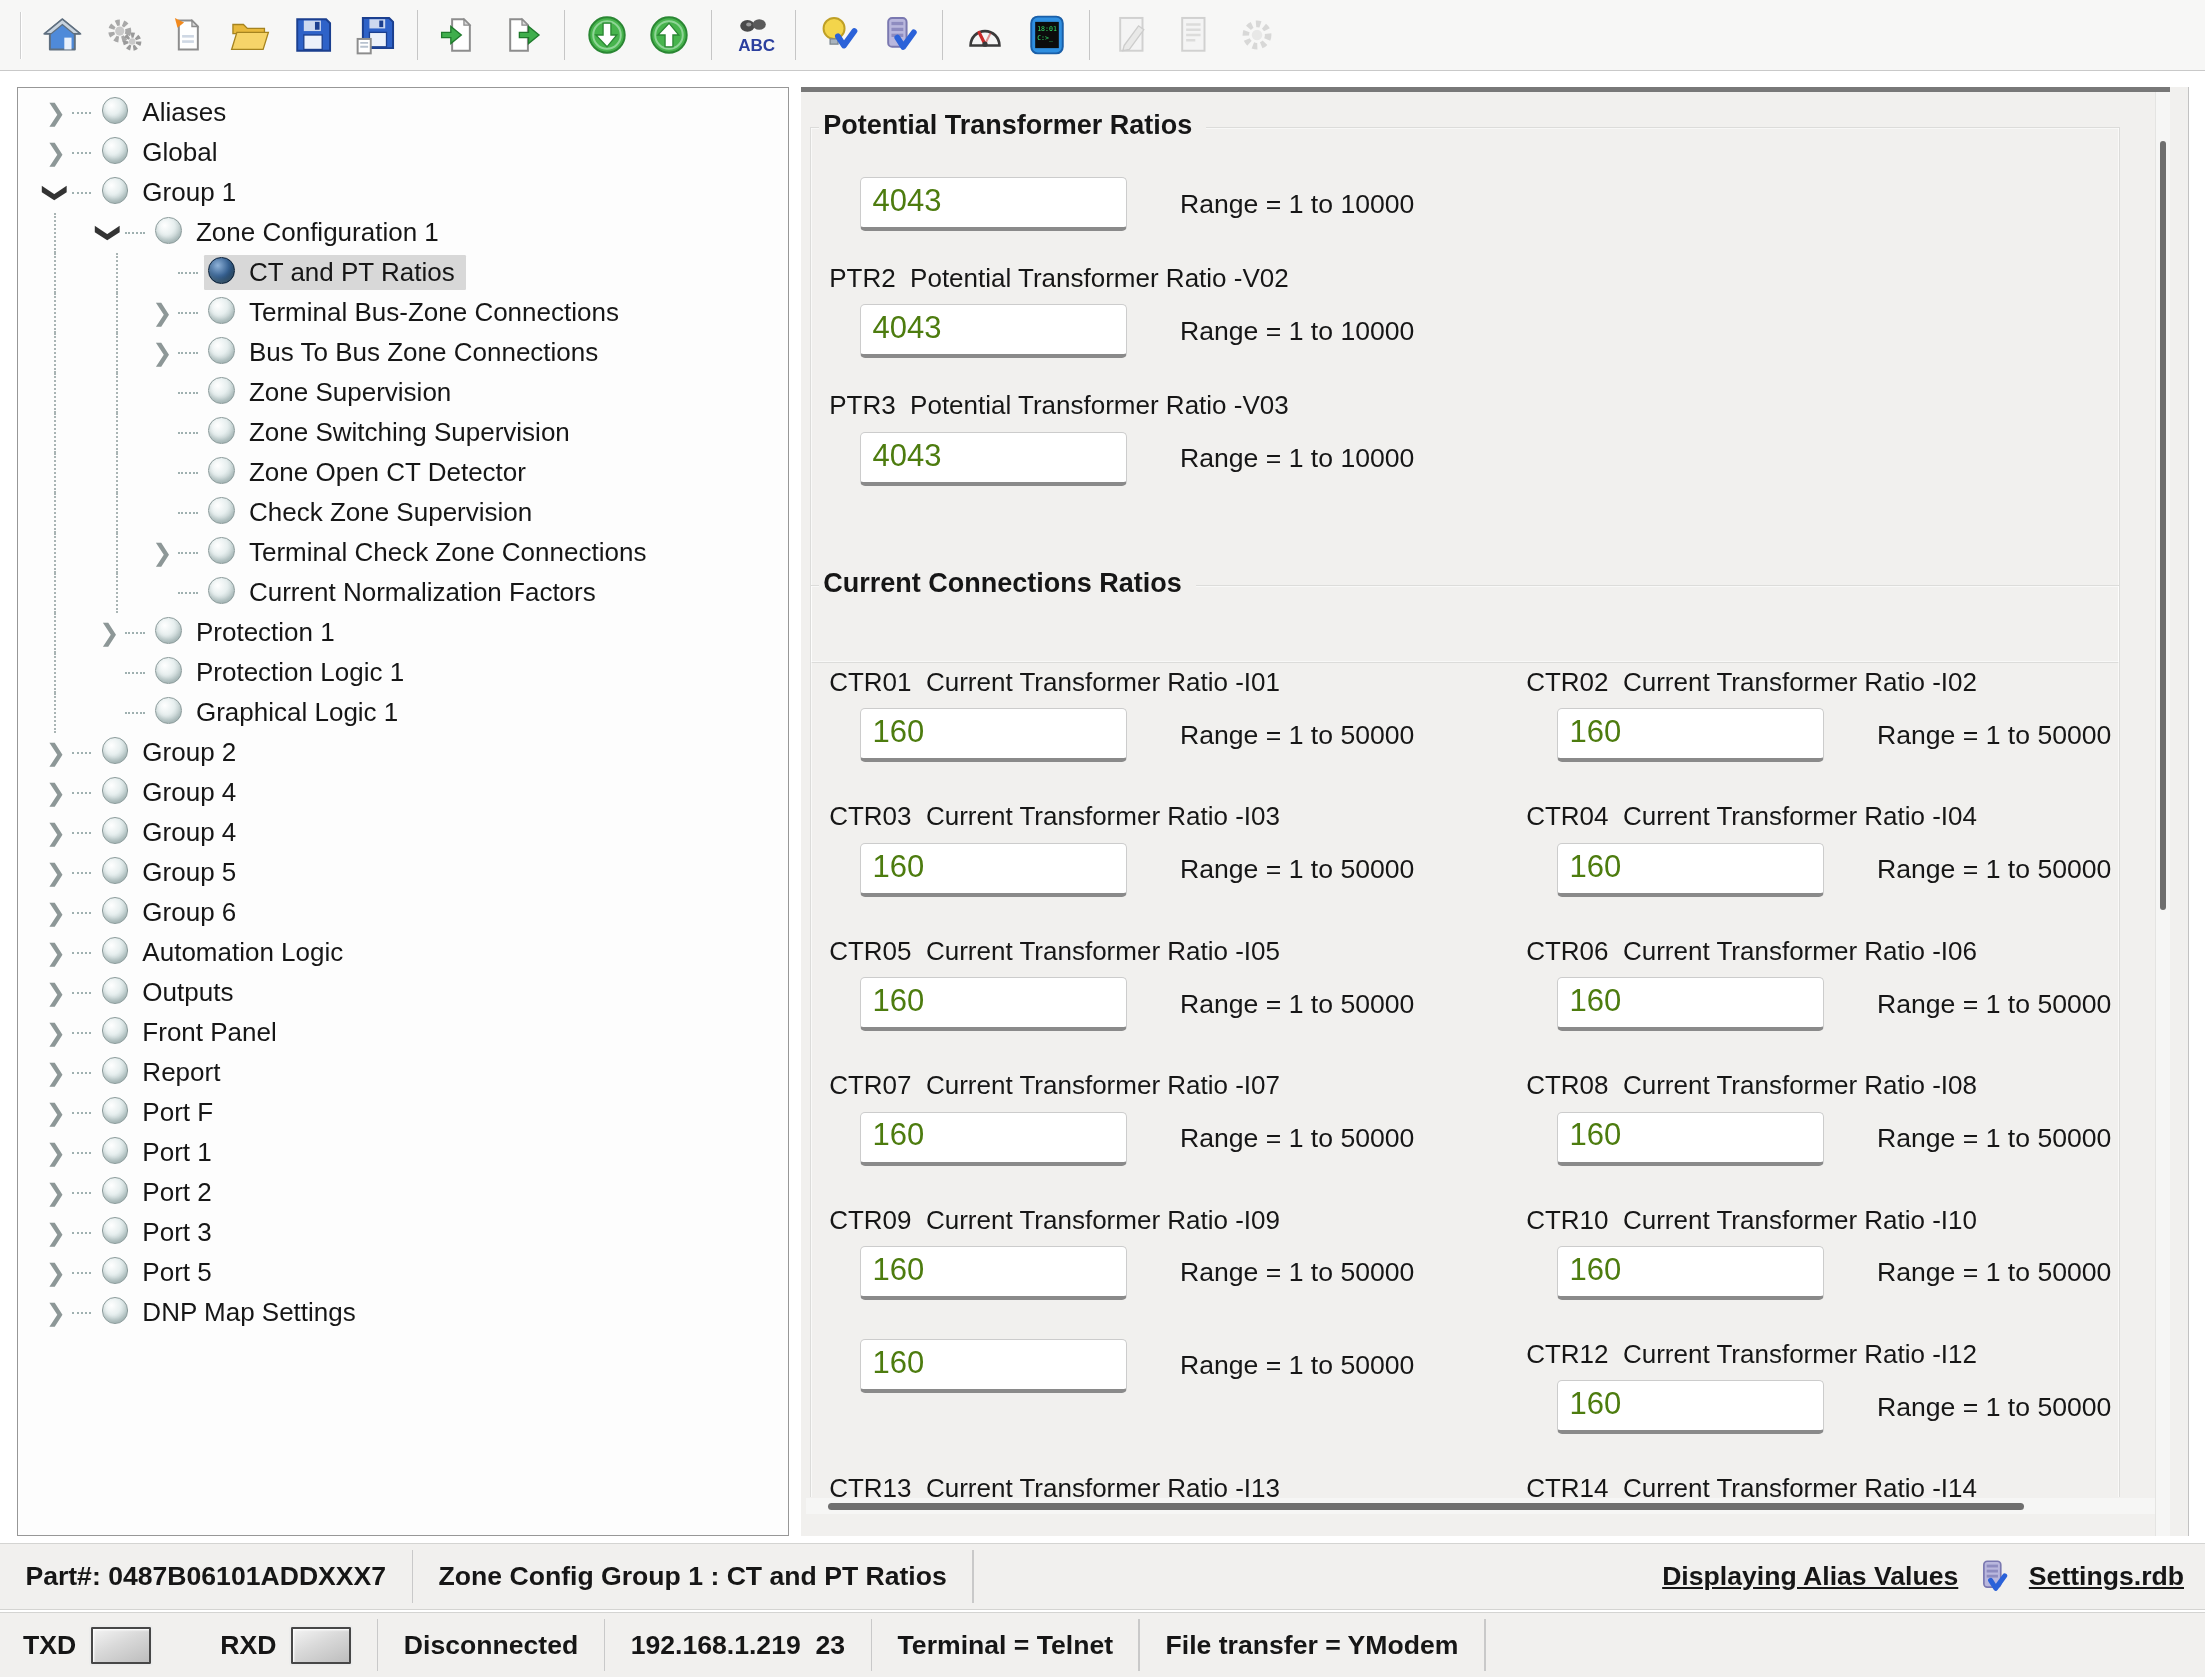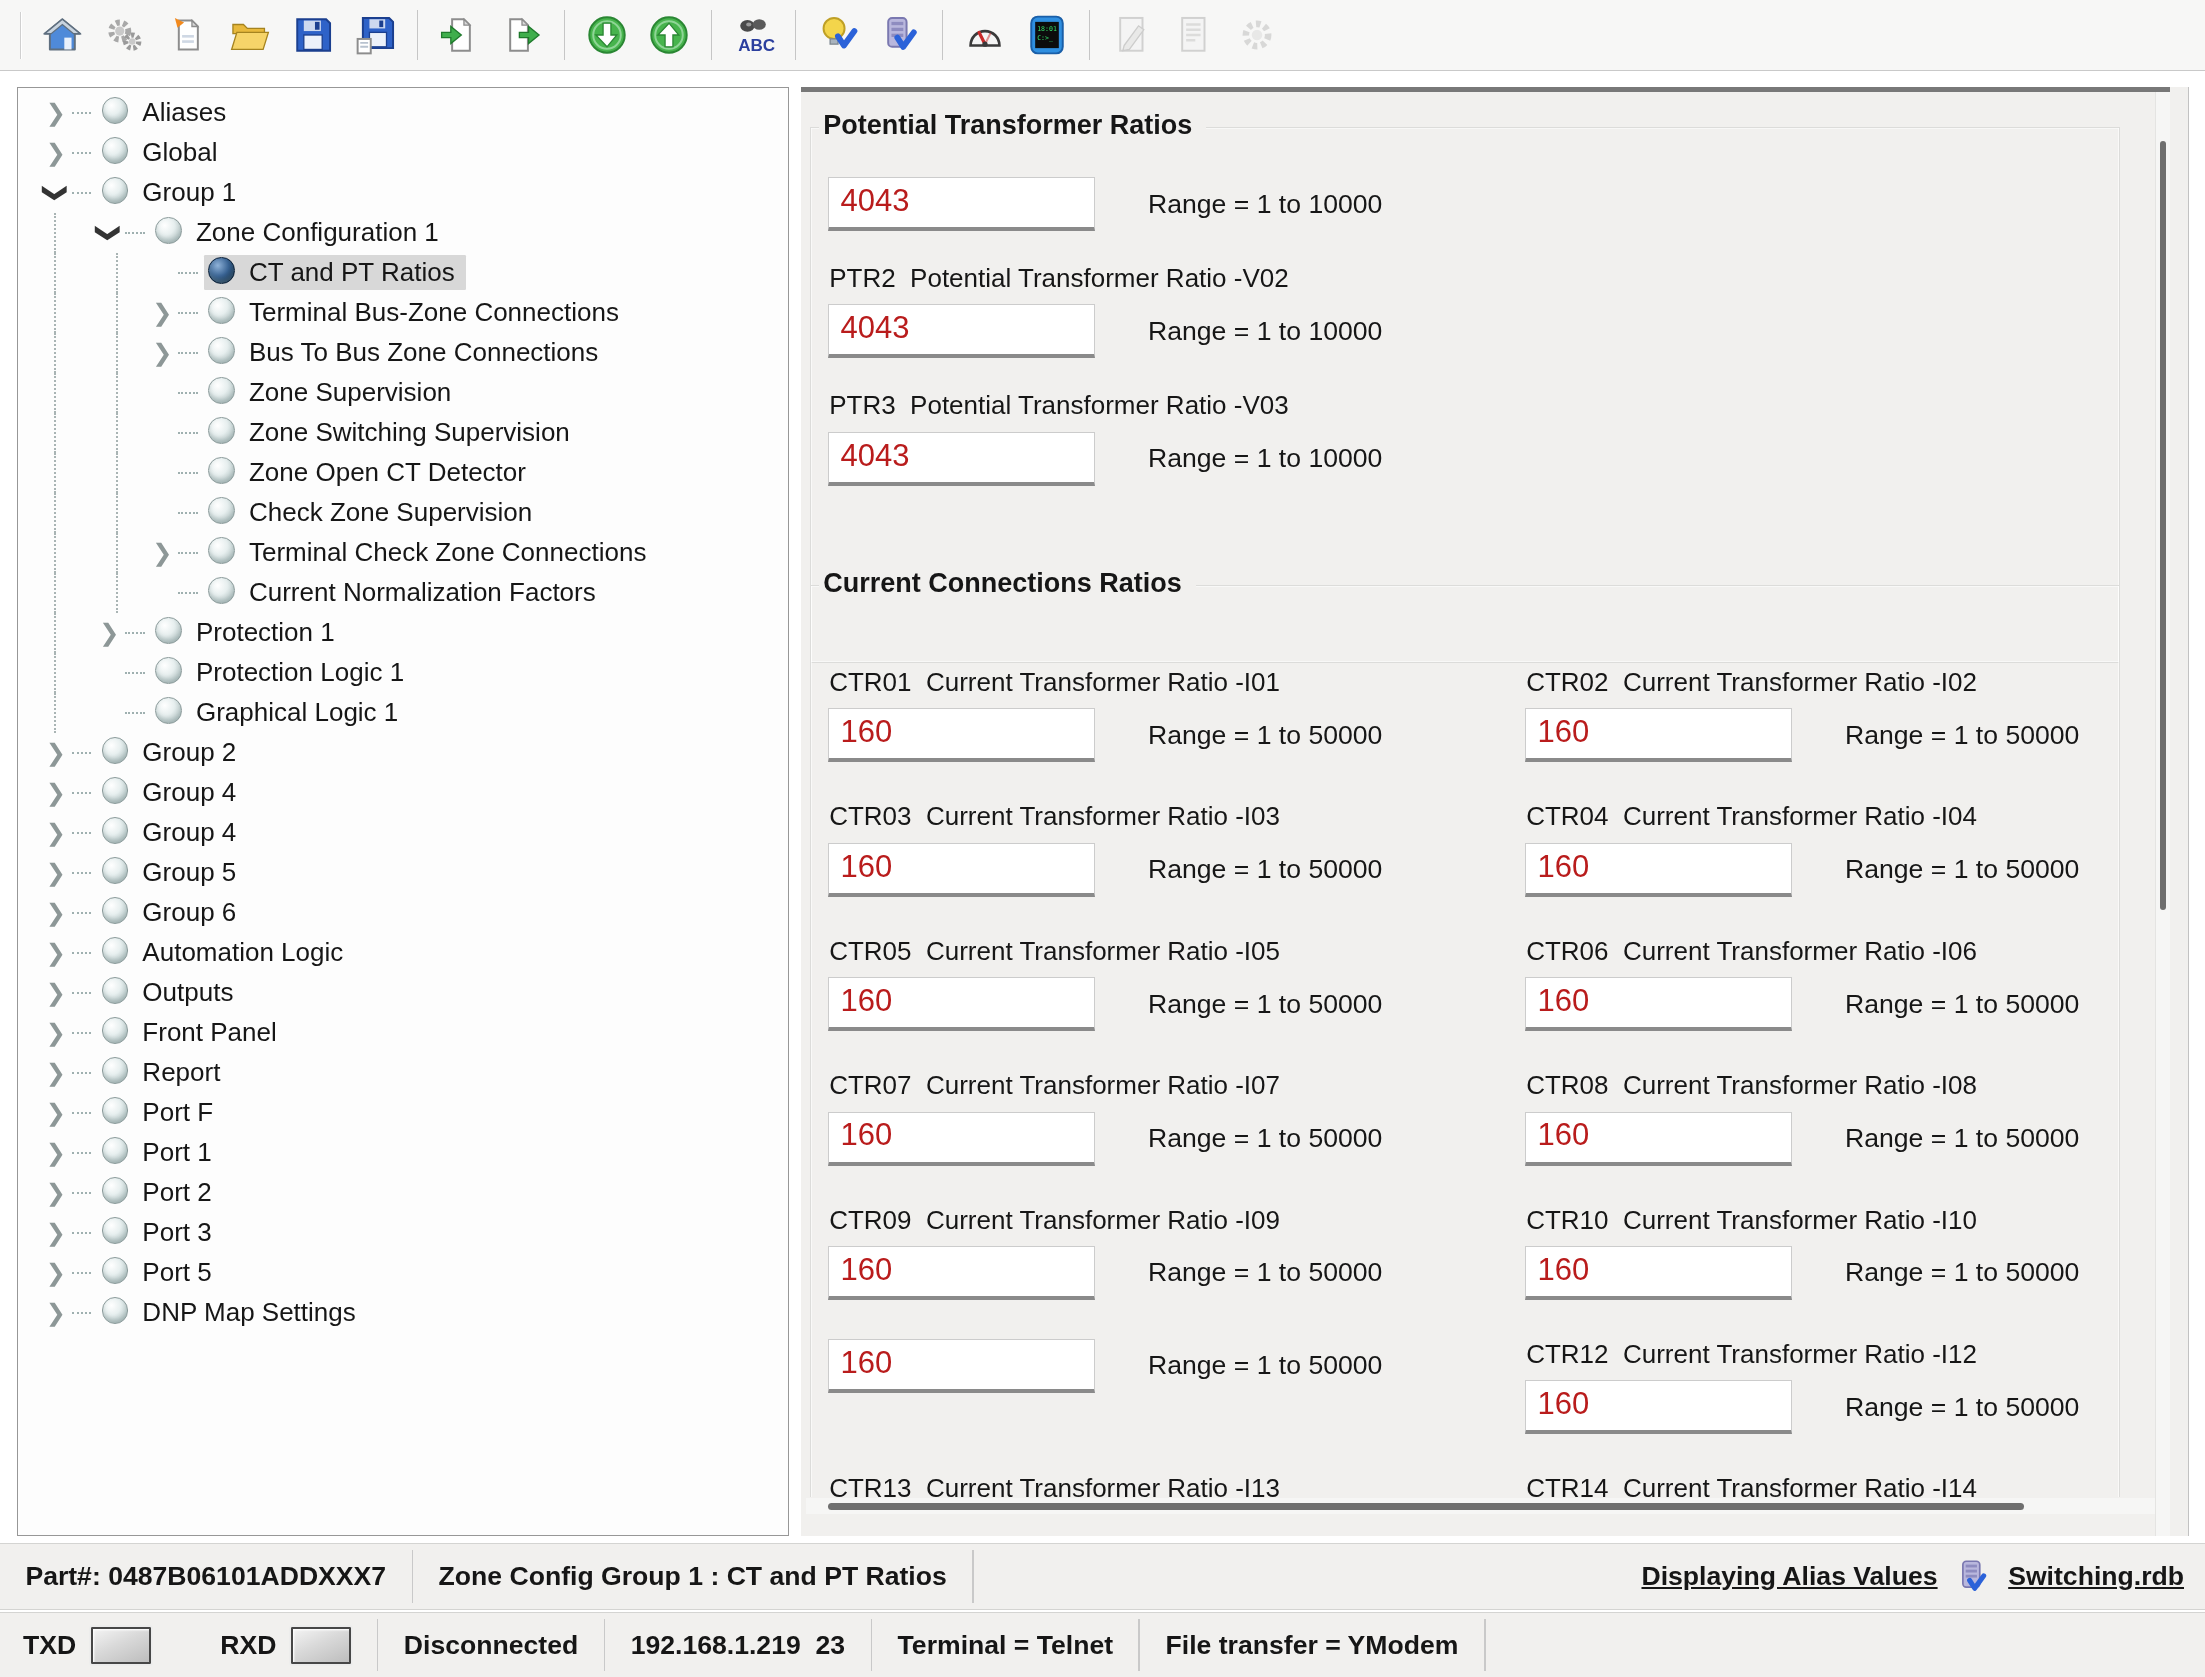--- a/index.html
+++ b/index.html
@@ -46,22 +46,22 @@
     padding:0 14px 0 4.6px; font-size:27px; font-weight:bold; white-space:pre; }
   .gb-pt { left:8.7px; top:40px;  width:1310px; height:536px; }
   .gb-ct { left:8.7px; top:498px; width:1310px; height:983px; }
   .pt-fields { padding:49px 0 0 17.3px; }
   .ct-grid { padding:81px 0 0 17.3px; display:grid; grid-template-columns:697px 587px; row-gap:39px; }
   .fld { margin-bottom:32px; }
   .ct-grid .fld { margin-bottom:0; }
   .fl { font-size:26px; margin:0 0 10.4px 1.2px; white-space:pre; }
   .frow { display:flex; align-items:center; }
   .fin { width:267px; height:54px; background:#ffffff; border:1.2px solid #cccccc;
-    border-bottom:4px solid #8a8a8a; border-radius:0; font-family:"Liberation Sans",sans-serif;
-    font-size:31px; color:#b91c1c; padding:0 0 3.5px 11.6px; outline:none; }
+    border-bottom:4px solid #8a8a8a; border-radius:5px; font-family:"Liberation Sans",sans-serif;
+    font-size:31px; color:#4d7c0f; padding:0 0 3.5px 11.6px; outline:none;margin-left:32px; }
   .frange { margin-left:53px; font-size:26.6px; white-space:pre; }
 
   
   .vscroll { position:absolute; top:4.6px; bottom:0; left:1354px; width:15px;
     background:#f6f6f5; border-left:1.2px solid #e4e4e2; }
   .vthumb { position:absolute; left:4px; top:49px; width:6.4px; height:769px;
     background:#6f6f6f; border-radius:3.5px; }
   .bottom-cover { position:absolute; left:0; right:16px; top:1410px; bottom:0; background:#f1f0ee; }
   .hscroll { position:absolute; left:4.6px; top:1.2px; right:4.6px; height:16px; background:#f6f6f5; }
   .hthumb { position:absolute; left:22px; top:4.6px; width:1196px; height:7px;
@@ -689,21 +689,21 @@
       <span class="sb-cell" style="padding:0;">Displaying Alias Values</span>
       <span class="rdb-icon">
         <svg viewBox="0 0 64 64">
             <rect x="14" y="4" width="30" height="46" rx="6" fill="#b9b7dd" stroke="#7a78b0" stroke-width="3"></rect>
             <rect x="19" y="10" width="20" height="5" fill="#8e8cc0"></rect>
             <rect x="19" y="19" width="20" height="5" fill="#8e8cc0"></rect>
             <rect x="19" y="28" width="20" height="5" fill="#8e8cc0"></rect>
             <path d="M26 38 l9 14 16 -22" fill="none" stroke="#2b62d9" stroke-width="9" stroke-linecap="round" stroke-linejoin="round"></path>
           </svg>
       </span>
-      <span class="sb-cell" style="padding:0;">Switching.rdb</span>
+      <span class="sb-cell" style="padding:0;">Settings.rdb</span>
     </div>
   </div>
 
   <div class="sbar sbar2">
     <div class="sb-cell" style="padding-left:23px;">
       <span>TXD</span>
       <span class="led"></span>
       <span class="rxd-gap">RXD</span>
       <span class="led"></span>
     </div>

